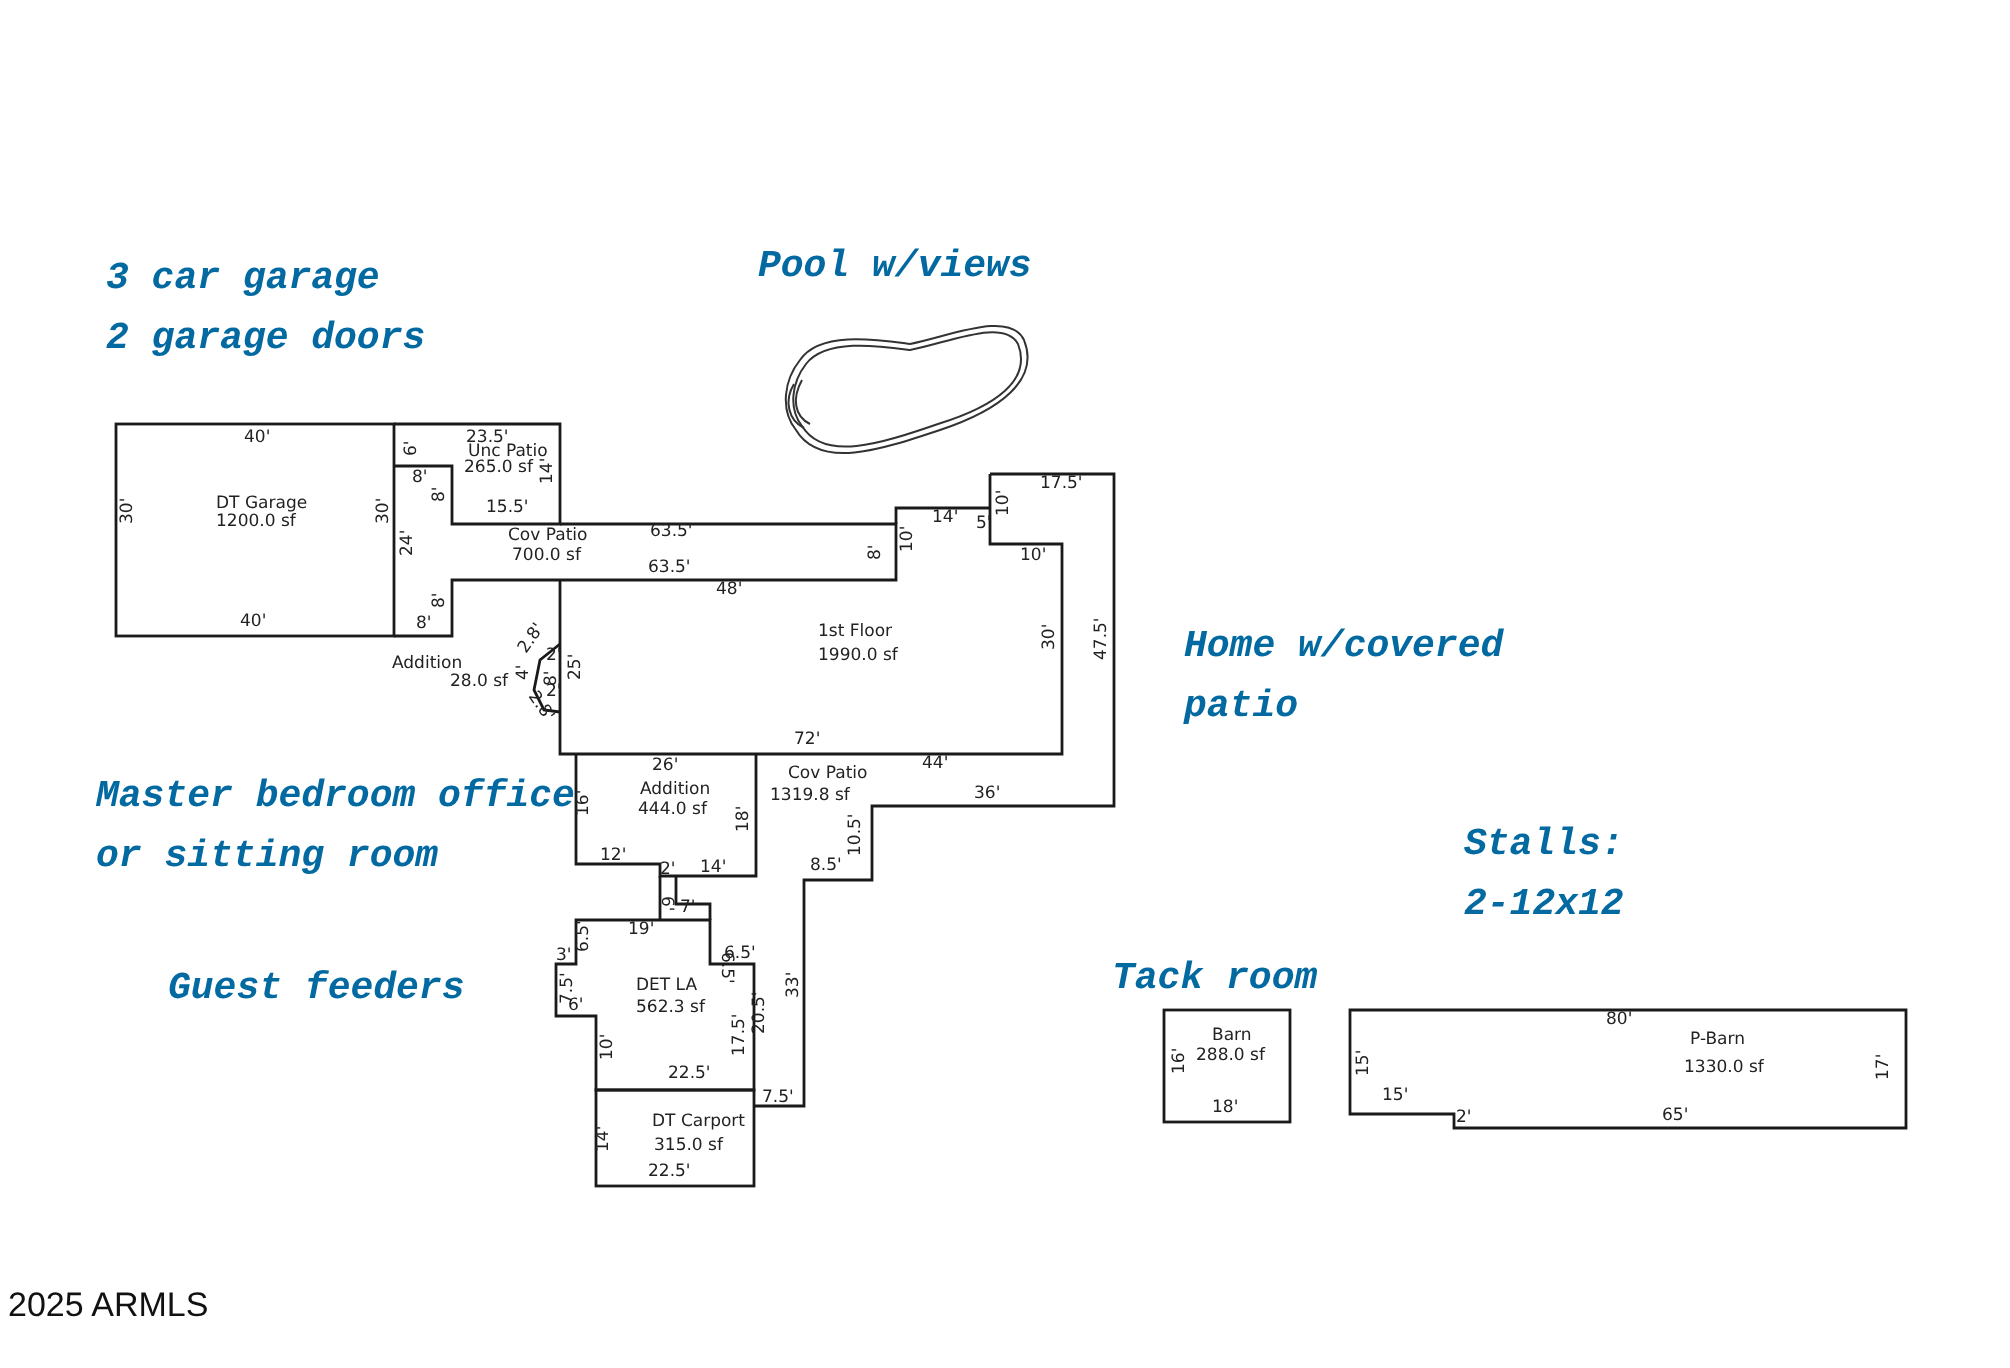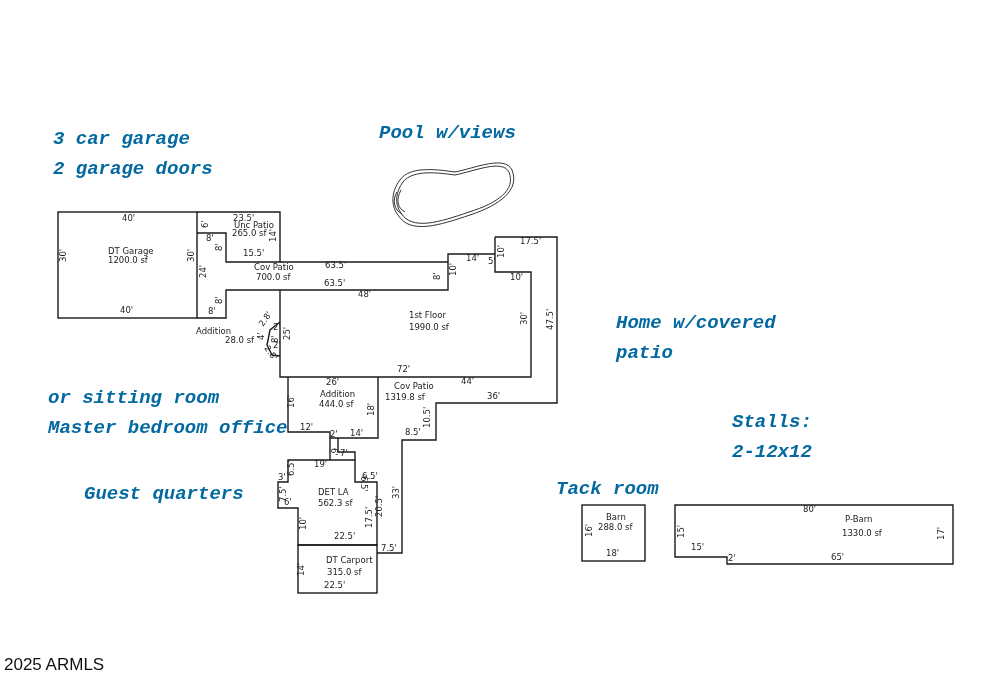--- a/index.html
+++ b/index.html
@@ -3,21 +3,21 @@
   <meta charset="utf-8">
   <style>
     html, body { margin: 0; padding: 0; background: #ffffff; }
     body { width: 1005px; height: 684px; position: relative; overflow: hidden; font-family: "DejaVu Sans", sans-serif; }
     svg { position: absolute; left: 0; top: 0; }
     .wall { fill: none; stroke: #1a1a1a; stroke-width: 1.4; }
     .pool { fill: none; stroke: #333; stroke-width: 1; }
     .dim { font-family: "DejaVu Sans", sans-serif; font-size: 8.5px; fill: #222; }
     .room { font-family: "DejaVu Sans", sans-serif; font-size: 8.5px; fill: #222; }
     .note { position: absolute; font-family: Liberation Mono, monospace; font-style: italic; font-weight: bold; font-size: 19px; color: #0369a1; line-height: 30px; white-space: nowrap; }
-    .copyright { position: absolute; left: 4px; top: 643px; font-family: "Liberation Sans", sans-serif; font-size: 17px; color: #111; margin-top: 12px; }
+    .copyright { position: absolute; left: 4px; top: 643px; font-family: "Liberation Sans", sans-serif; font-size: 17px; color: #111; }
   </style>
 </head>
 <body>
 
 <svg width="1005" height="684" viewBox="0 0 1005 684">
 
   <g>
     <path class="pool" d="M400,180 C410,165 440,170 455,172 C475,168 505,155 512,170 C520,190 500,205 470,215 C440,225 410,235 398,215 C390,205 392,190 400,180 Z"></path>
     <path class="pool" d="M403,182 C413,169 440,173 455,175 C475,171 502,159 509,172 C516,190 498,203 469,212 C440,222 412,231 401,213 C394,204 396,191 403,182 Z"></path>
     <path class="pool" d="M397,192 C392,200 394,210 402,214"></path>
@@ -145,30 +145,30 @@
   </g>
 </svg>
 
 <div class="note" style="left:53px; top:124px;">
   <div>3 car garage</div>
   <div>2 garage doors</div>
 </div>
 <div class="note" style="left:379px; top:118px;">
   <div>Pool w/views</div>
 </div>
-<div class="note" style="left:592px; top:308px;margin-left:24px;">
+<div class="note" style="left:592px; top:308px;">
   <div>Home w/covered</div>
   <div>patio</div>
 </div>
 <div class="note" style="left:48px; top:383px;">
+  <div>Master bedroom office</div>
   <div>or sitting room</div>
-  <div>Master bedroom office</div>
 </div>
 <div class="note" style="left:84px; top:479px;">
-  <div>Guest quarters</div>
+  <div>Guest feeders</div>
 </div>
 <div class="note" style="left:556px; top:474px;">
   <div>Tack room</div>
 </div>
 <div class="note" style="left:732px; top:407px;">
   <div>Stalls:</div>
   <div>2-12x12</div>
 </div>
 
 <div class="copyright">2025 ARMLS</div>

